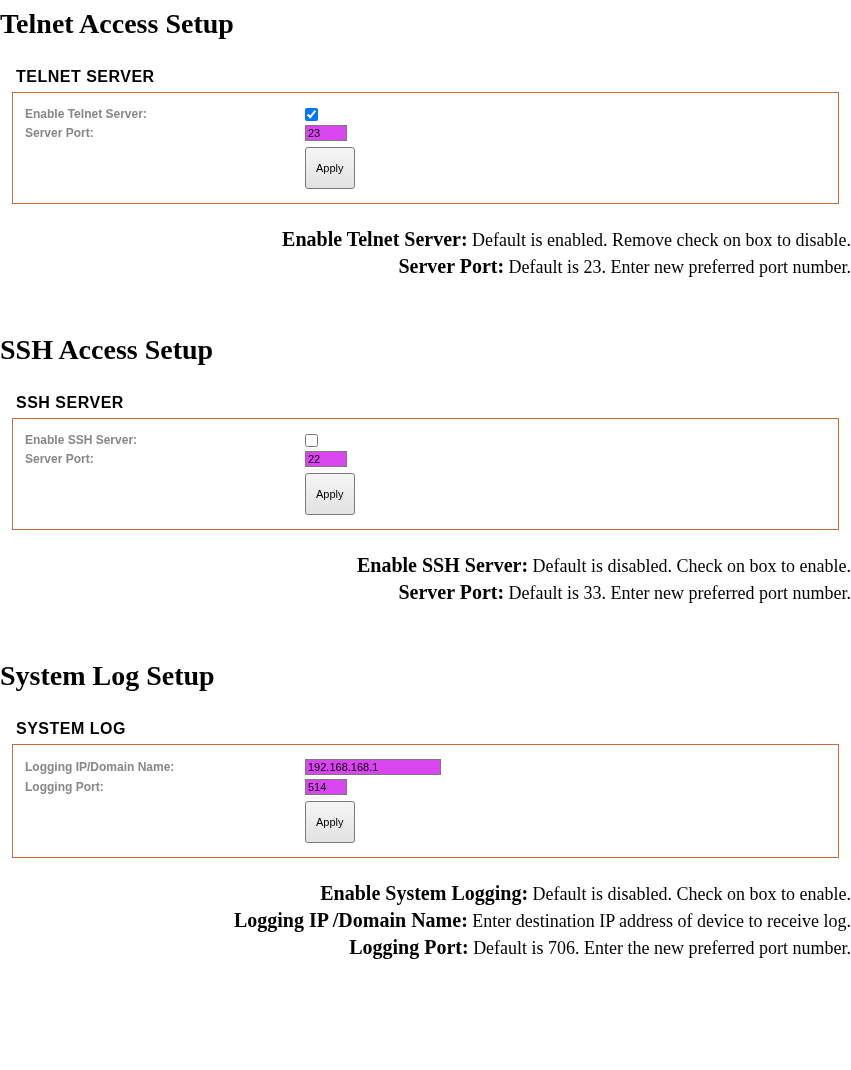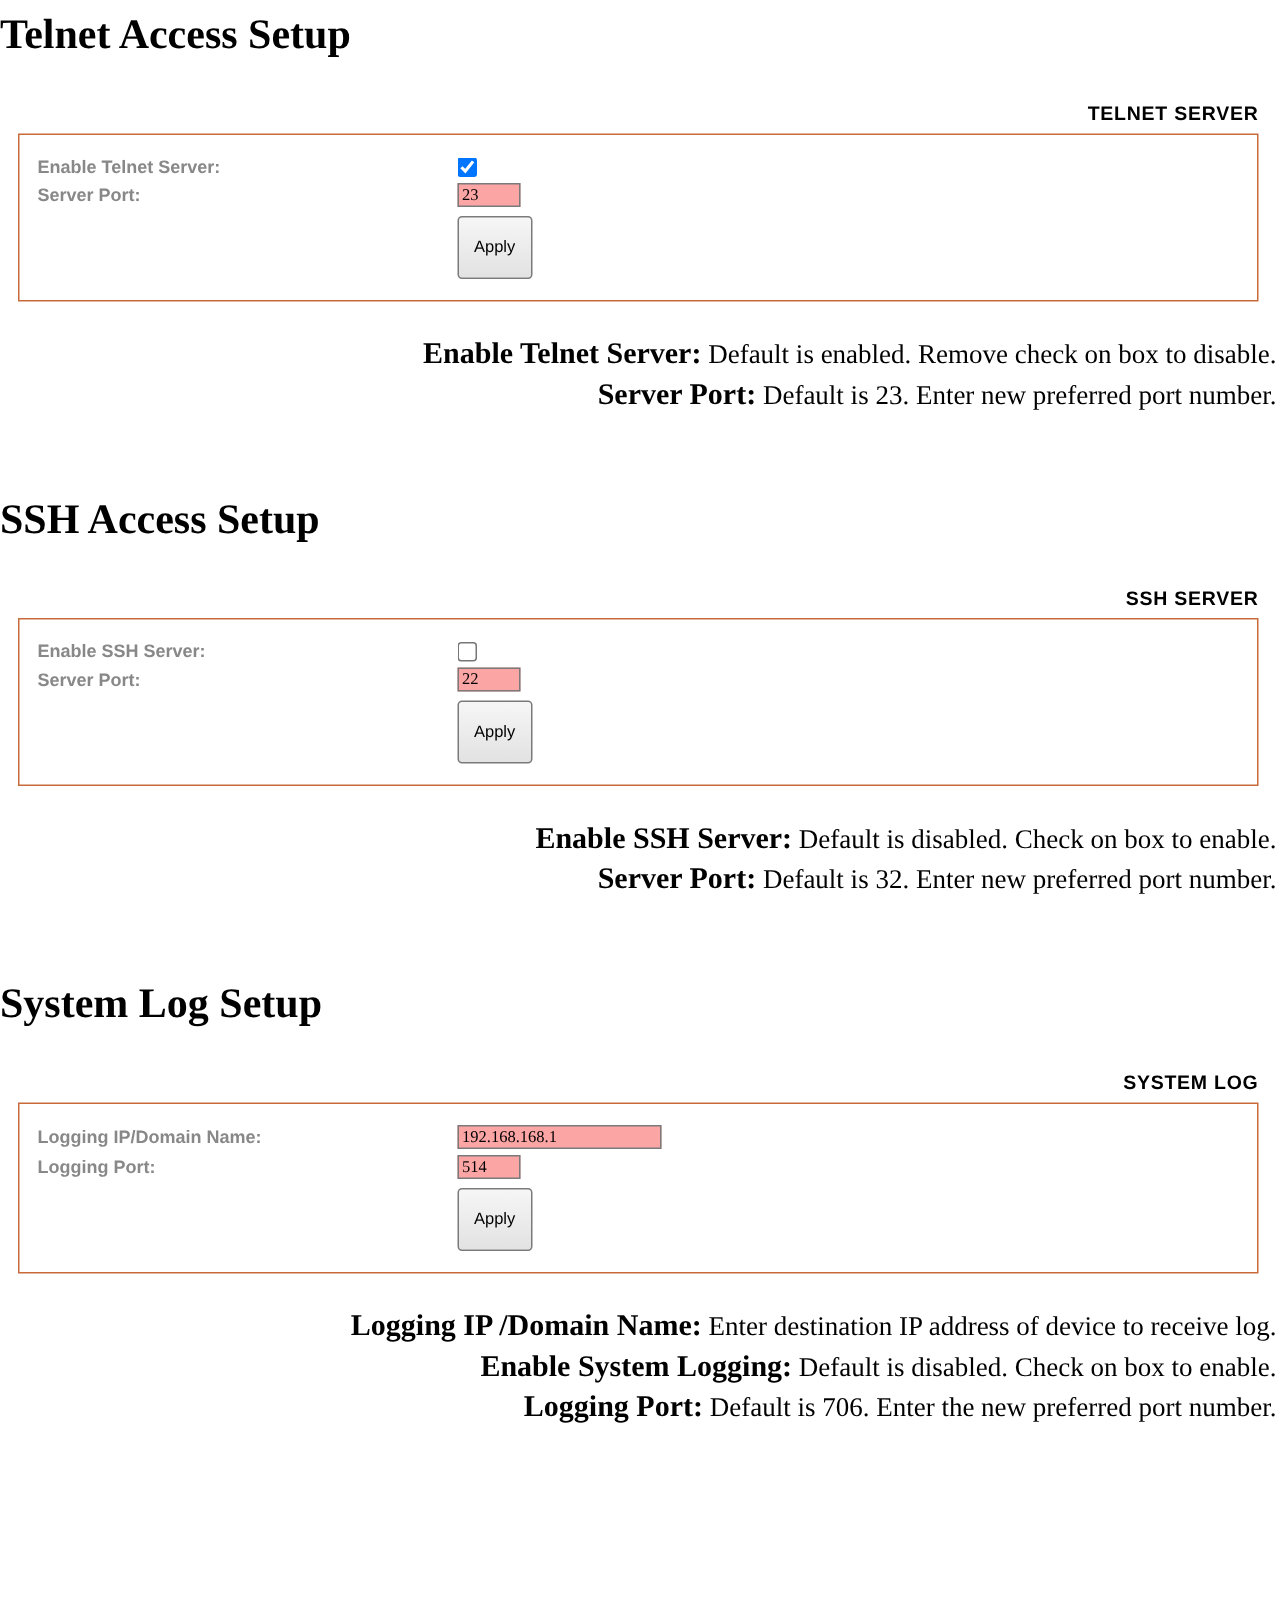--- a/index.html
+++ b/index.html
@@ -13,25 +13,24 @@
     font-size: 28px;
     font-weight: bold;
     margin: 8px 0 20px 0;
   }
   .panel-wrap {
     padding: 0 12px 0 12px;
     margin-bottom: 24px;
   }
   .panel-title {
     font-family: Verdana, Arial, sans-serif;
-    font-size: 13px;
+    font-size: 16px;
     font-weight: bold;
     letter-spacing: 0.5px;
     margin: 28px 0 6px 4px;
-    text-align: right;
   }
   .panel {
     border: 1px solid #c96a3a;
     padding: 10px 12px 14px 12px;
     font-family: Verdana, Arial, sans-serif;
   }
   .row {
     display: flex;
     align-items: center;
     margin: 4px 0;
@@ -40,25 +39,25 @@
     width: 280px;
     color: #888;
     font-size: 12px;
     font-weight: bold;
   }
   .row-control {
     display: flex;
     align-items: center;
   }
   .row-control input[type="text"] {
-    font-family: Liberation Serif, serif;
+    font-family: Liberation Sans, sans-serif;
     font-size: 11px;
     padding: 1px 2px;
     border: 1px solid #7a7a7a;
-    background: #fca5a5;
+    background: #d946ef;
   }
   .row-control input.port {
     width: 36px;
   }
   .row-control input.ip {
     width: 130px;
   }
   .btn {
     font-family: Arial, sans-serif;
     font-size: 11px;
@@ -143,21 +142,21 @@
     <div class="btn-row">
       <button class="btn">Apply</button>
     </div>
   </div>
 </div>
 <div class="desc-block">
   <div class="desc-line">
     <span class="desc-strong">Enable SSH Server:</span><span> Default is disabled. Check on box to enable.</span>
   </div>
   <div class="desc-line indent">
-    <span class="desc-strong">Server Port:</span><span> Default is 32. Enter new preferred port number.</span>
+    <span class="desc-strong">Server Port:</span><span> Default is 33. Enter new preferred port number.</span>
   </div>
 </div>
 
 <h2>System Log Setup</h2>
 <div class="panel-wrap">
   <div class="panel-title">SYSTEM LOG</div>
   <div class="panel">
     <div class="row">
       <div class="row-label">Logging IP/Domain Name:</div>
       <div class="row-control">
@@ -169,22 +168,22 @@
       <div class="row-control">
           <input type="text" class="port" value="514" style="">
         </div>
     </div>
     <div class="btn-row">
       <button class="btn">Apply</button>
     </div>
   </div>
 </div>
 <div class="desc-block" style="margin-bottom:10px">
+  <div class="desc-line">
+    <span class="desc-strong">Enable System Logging:</span><span> Default is disabled. Check on box to enable.</span>
+  </div>
   <div class="desc-line indent">
     <span class="desc-strong">Logging IP /Domain Name:</span><span> Enter destination IP address of device to receive log.</span>
-  </div>
-  <div class="desc-line">
-    <span class="desc-strong">Enable System Logging:</span><span> Default is disabled. Check on box to enable.</span>
   </div>
   <div class="desc-line indent">
     <span class="desc-strong">Logging Port:</span><span> Default is 706. Enter the new preferred port number.</span>
   </div>
 </div>
 
 </body></html>

